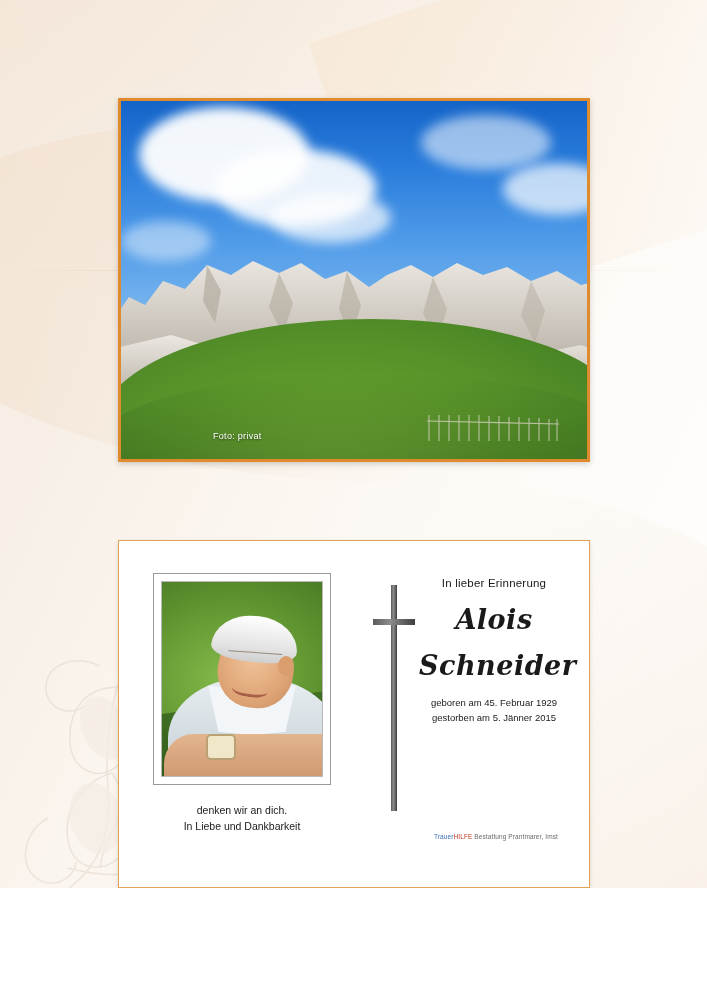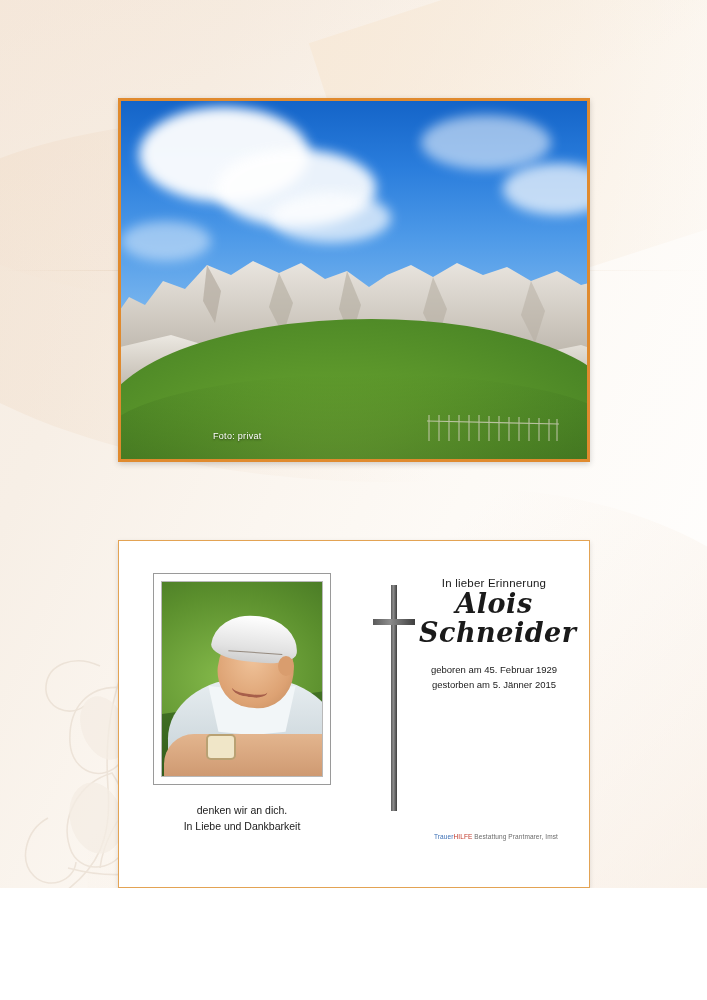--- a/index.html
+++ b/index.html
@@ -307,31 +307,32 @@
     position: absolute;
     left: 300px;
     top: 36px;
     width: 150px;
     text-align: center;
     color: #1a1a1a;
   }
   .in-memory {
     font-size: 11.5px;
     letter-spacing: 0.2px;
+    margin-bottom: 16px;
   }
   .name {
     font-family: "DejaVu Serif", serif;
     font-style: italic;
     font-size: 27px;
     line-height: 1.08;
     letter-spacing: 0.5px;
     margin-bottom: 2px;
     font-weight: bold;
   }
-  .name .ln2 { display: block; }
+  .name .ln2 { display: block; margin-top: 17px; }
   .dates {
     margin-top: 16px;
     font-size: 9.5px;
     line-height: 1.5;
   }
   .verse {
     margin-top: 22px;
     font-size: 10px;
     line-height: 1.55;
   }

